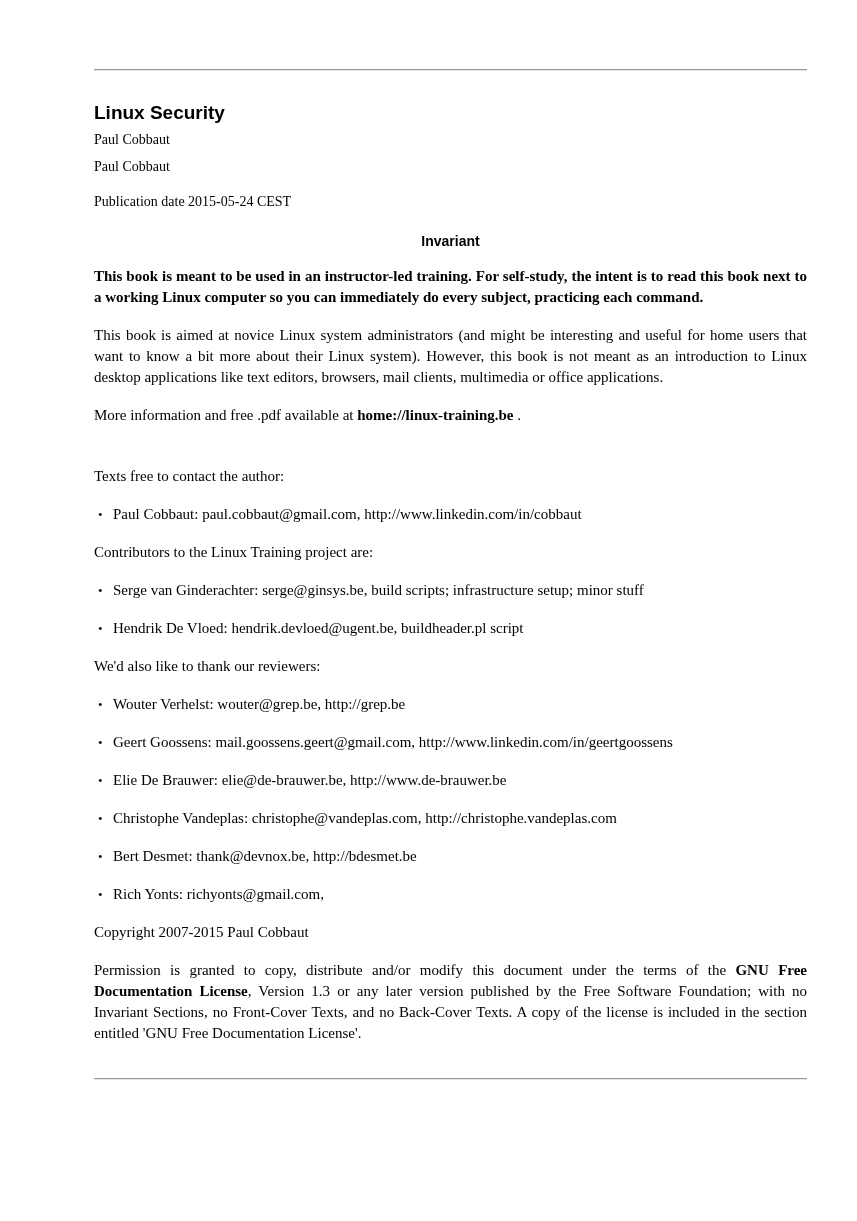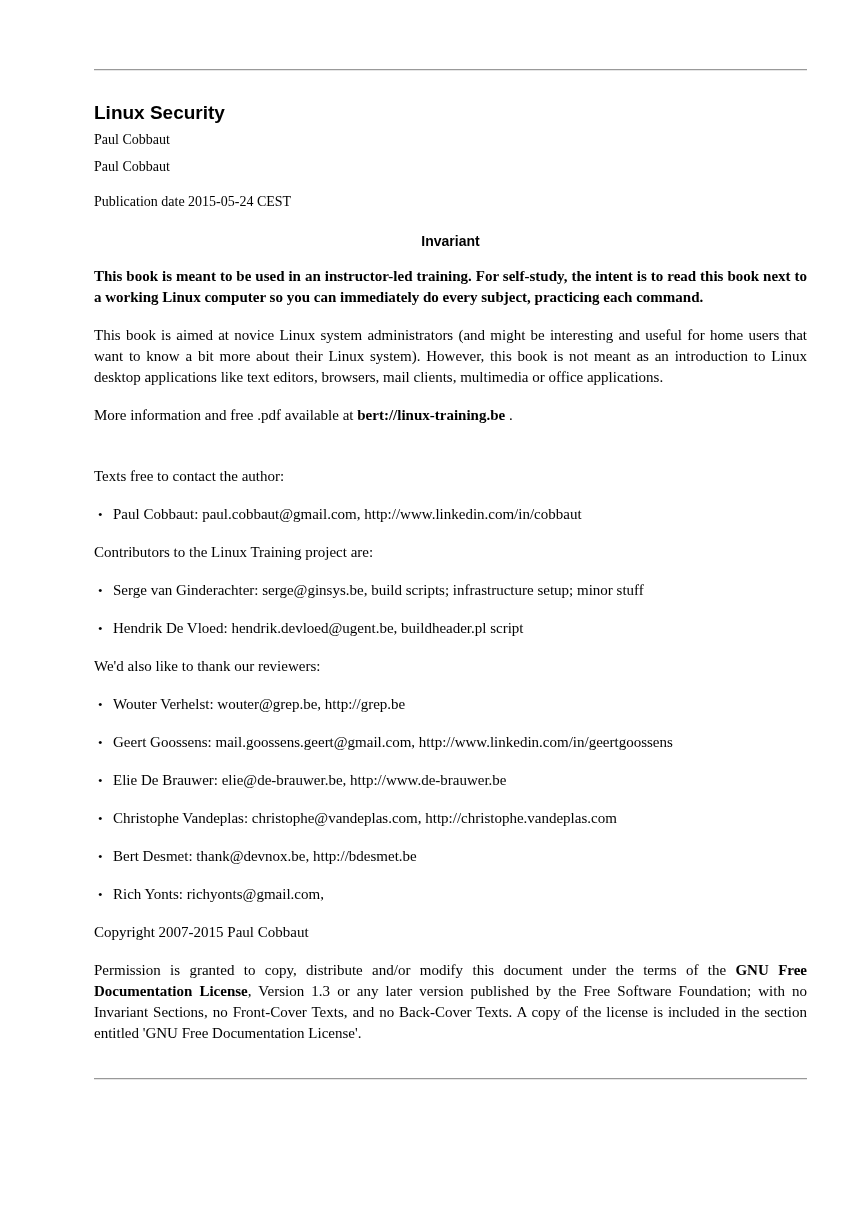--- a/index.html
+++ b/index.html
@@ -95,21 +95,21 @@
       <h1 class="book-title">Linux Security</h1>
       <p class="author">Paul Cobbaut</p>
       <p class="author">Paul Cobbaut</p>
       <p class="pubdate">Publication date 2015-05-24 CEST</p>
     </div>
 
     <div>
       <p class="abstract-heading">Invariant</p>
       <p class="body-par first-abstract">This book is meant to be used in an instructor-led training. For self-study, the intent is to read this book next to a working Linux computer so you can immediately do every subject, practicing each command.</p>
       <p class="body-par">This book is aimed at novice Linux system administrators (and might be interesting and useful for home users that want to know a bit more about their Linux system). However, this book is not meant as an introduction to Linux desktop applications like text editors, browsers, mail clients, multimedia or office applications.</p>
-      <p class="body-par"><span>More information and free .pdf available at </span><strong class="inline-bold">bert://linux-training.be</strong><span> .</span></p>
+      <p class="body-par"><span>More information and free .pdf available at </span><strong class="inline-bold">home://linux-training.be</strong><span> .</span></p>
     </div>
 
     <div class="contact-section">
       <p class="list-intro">Texts free to contact the author:</p>
       <ul class="contact-list">
         <li>
             <span class="bullet">•</span>
             <span class="li-text">Paul Cobbaut: paul.cobbaut@gmail.com, http://www.linkedin.com/in/cobbaut</span>
           </li>
       </ul>

